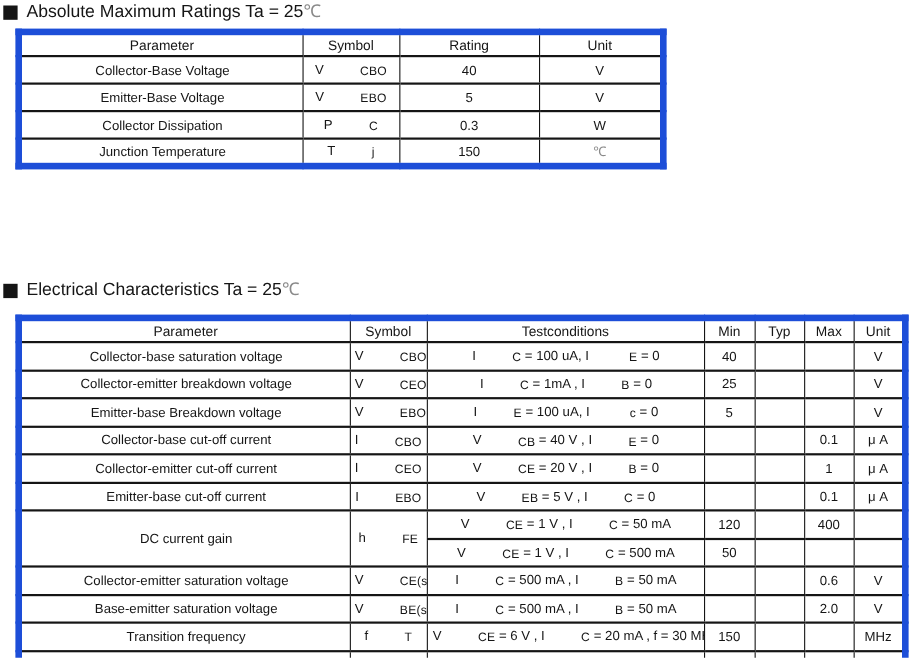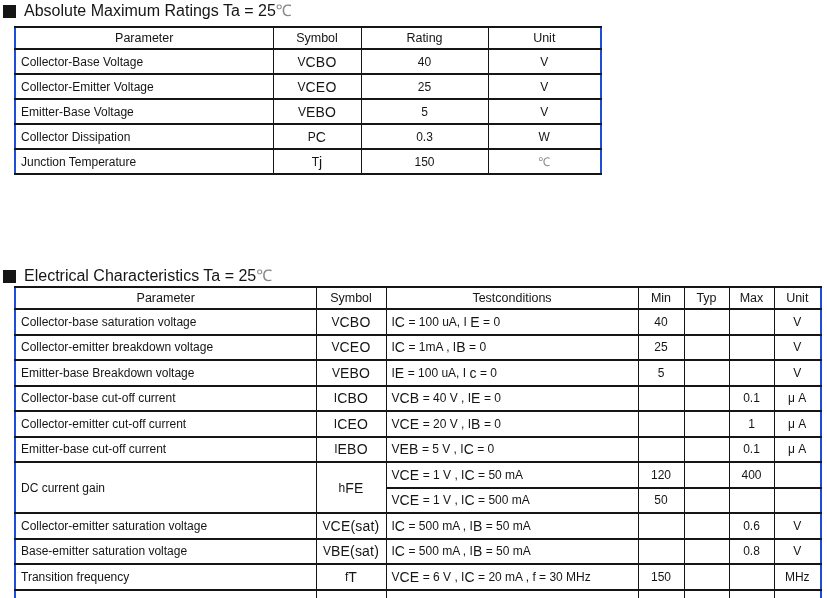--- a/index.html
+++ b/index.html
@@ -30,28 +30,28 @@
   }
   .bullet {
     display: inline-block;
     width: 13px;
     height: 13px;
     background: #151515;
     margin-right: 8px;
     flex: 0 0 auto;
   }
   #title1 { left: 3px; top: 3px; }
-  #title2 { left: 3px; top: 268px; }
+  #title2 { left: 3px; top: 256px; }
 
   table {
     position: absolute;
     border-collapse: collapse;
     table-layout: fixed;
     background: #ffffff;
-    border: 2px solid #1d4ed8;
+    border: 6px solid #1d4ed8;
   }
   #t1 { left: 14px; top: 26px;  width: 586px; }
   #t2 { left: 14px; top: 286px; width: 806px; }
 
   th, td {
     border-style: solid;
     border-color: #151515;
     border-width: 2px 1px;
     font-size: 12px;
     padding: 0 4px;
@@ -62,27 +62,28 @@
   th {
     font-weight: 400;
     font-size: 12.5px;
     text-align: center;
   }
   thead tr { height: 22px; }
   #t1 tbody tr { height: 25px; }
   #t2 tbody tr { height: 25.5px; }
   tr.stub-row td { height: 5px; }
 
-  td.cell-left   { text-align: left;  padding-left: 5px; }
+  td.cell-left   { text-align: center;  padding-left: 5px; }
   td.cell-center { text-align: center; }
 
   .sub {
-    font-size: 14px;
+    font-size: 11px;
     vertical-align: -1px;
     letter-spacing: 0.2px;
+    margin-left: 33px;
   }
   .deg {
     color: #8a8a8a;
   }
 </style>
 </head>
 <body>
 
 <div class="page">
 
@@ -104,26 +105,20 @@
           <th>Symbol</th>
           <th>Rating</th>
           <th>Unit</th>
         </tr>
     </thead>
     <tbody>
         <tr>
           <td class="cell-left">Collector-Base Voltage</td>
           <td class="cell-center">V<span class="sub">CBO</span></td>
           <td class="cell-center">40</td>
-          <td class="cell-center">V</td>
-        </tr>
-        <tr>
-          <td class="cell-left">Collector-Emitter Voltage</td>
-          <td class="cell-center">V<span class="sub">CEO</span></td>
-          <td class="cell-center">25</td>
           <td class="cell-center">V</td>
         </tr>
         <tr>
           <td class="cell-left">Emitter-Base Voltage</td>
           <td class="cell-center">V<span class="sub">EBO</span></td>
           <td class="cell-center">5</td>
           <td class="cell-center">V</td>
         </tr>
         <tr>
           <td class="cell-left">Collector Dissipation</td>
@@ -245,21 +240,21 @@
           <td class="cell-center"></td>
           <td class="cell-center">0.6</td>
           <td class="cell-center">V</td>
         </tr>
         <tr>
           <td class="cell-left">Base-emitter saturation voltage</td>
           <td class="cell-center">V<span class="sub">BE(sat)</span></td>
           <td class="cell-left">I<span class="sub">C</span> = 500 mA , I<span class="sub">B</span> = 50 mA</td>
           <td class="cell-center"></td>
           <td class="cell-center"></td>
-          <td class="cell-center">0.8</td>
+          <td class="cell-center">2.0</td>
           <td class="cell-center">V</td>
         </tr>
         <tr>
           <td class="cell-left">Transition frequency</td>
           <td class="cell-center">f<span class="sub">T</span></td>
           <td class="cell-left">V<span class="sub">CE</span> = 6 V , I<span class="sub">C</span> = 20 mA , f = 30 MHz</td>
           <td class="cell-center">150</td>
           <td class="cell-center"></td>
           <td class="cell-center"></td>
           <td class="cell-center">MHz</td>

